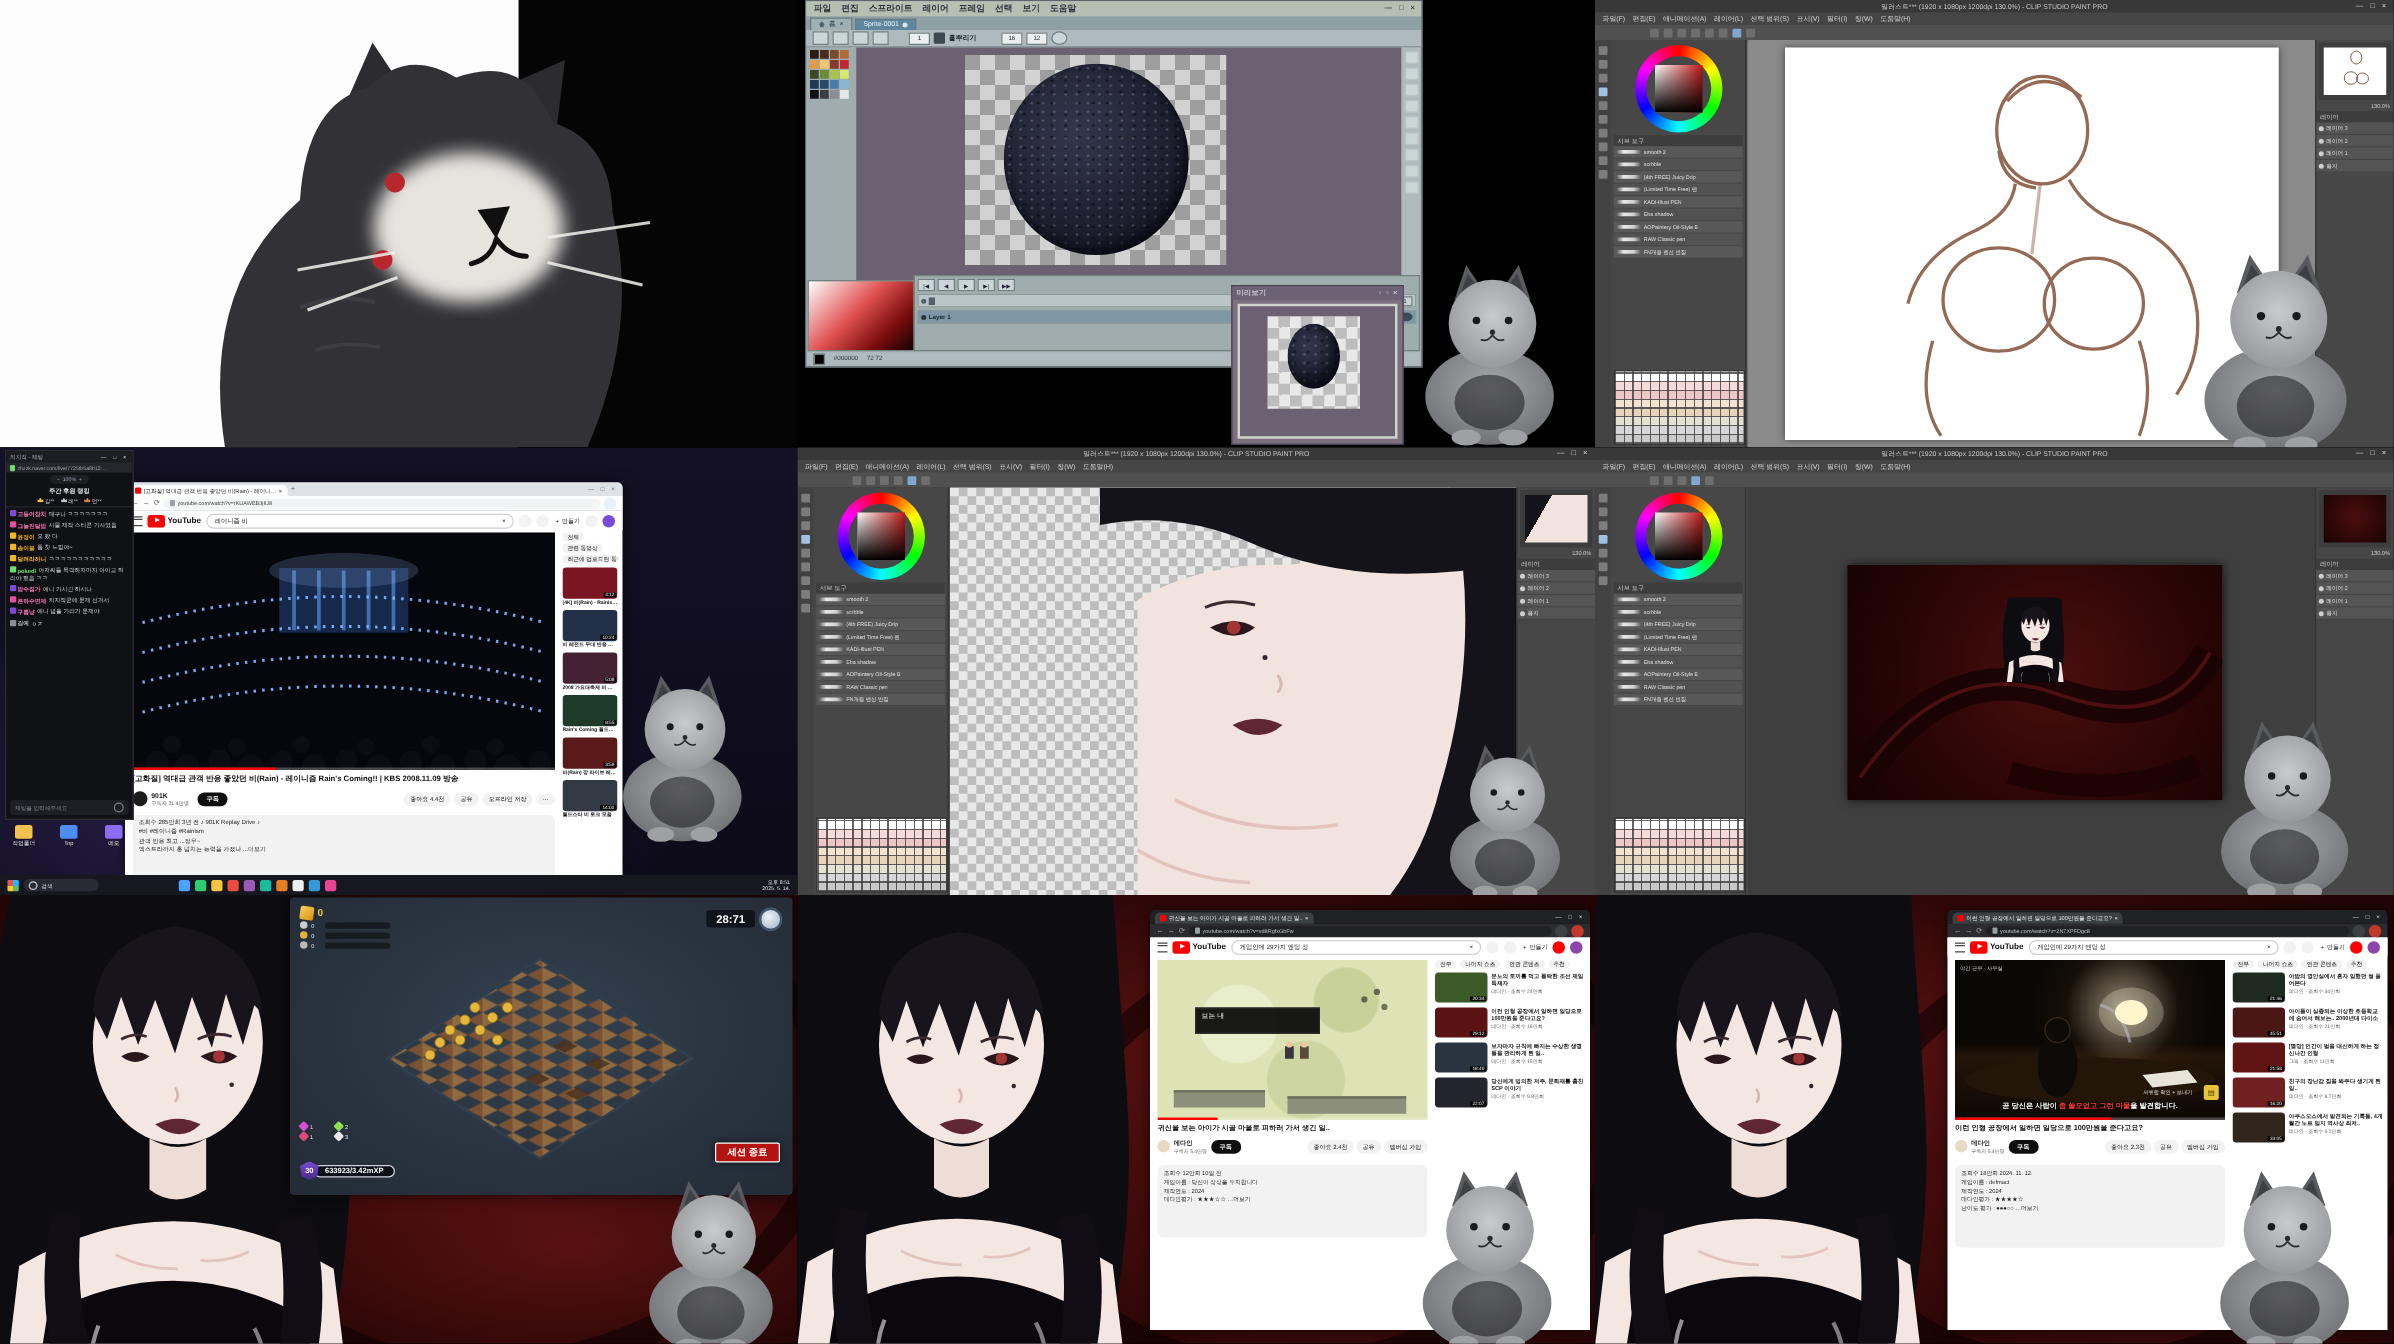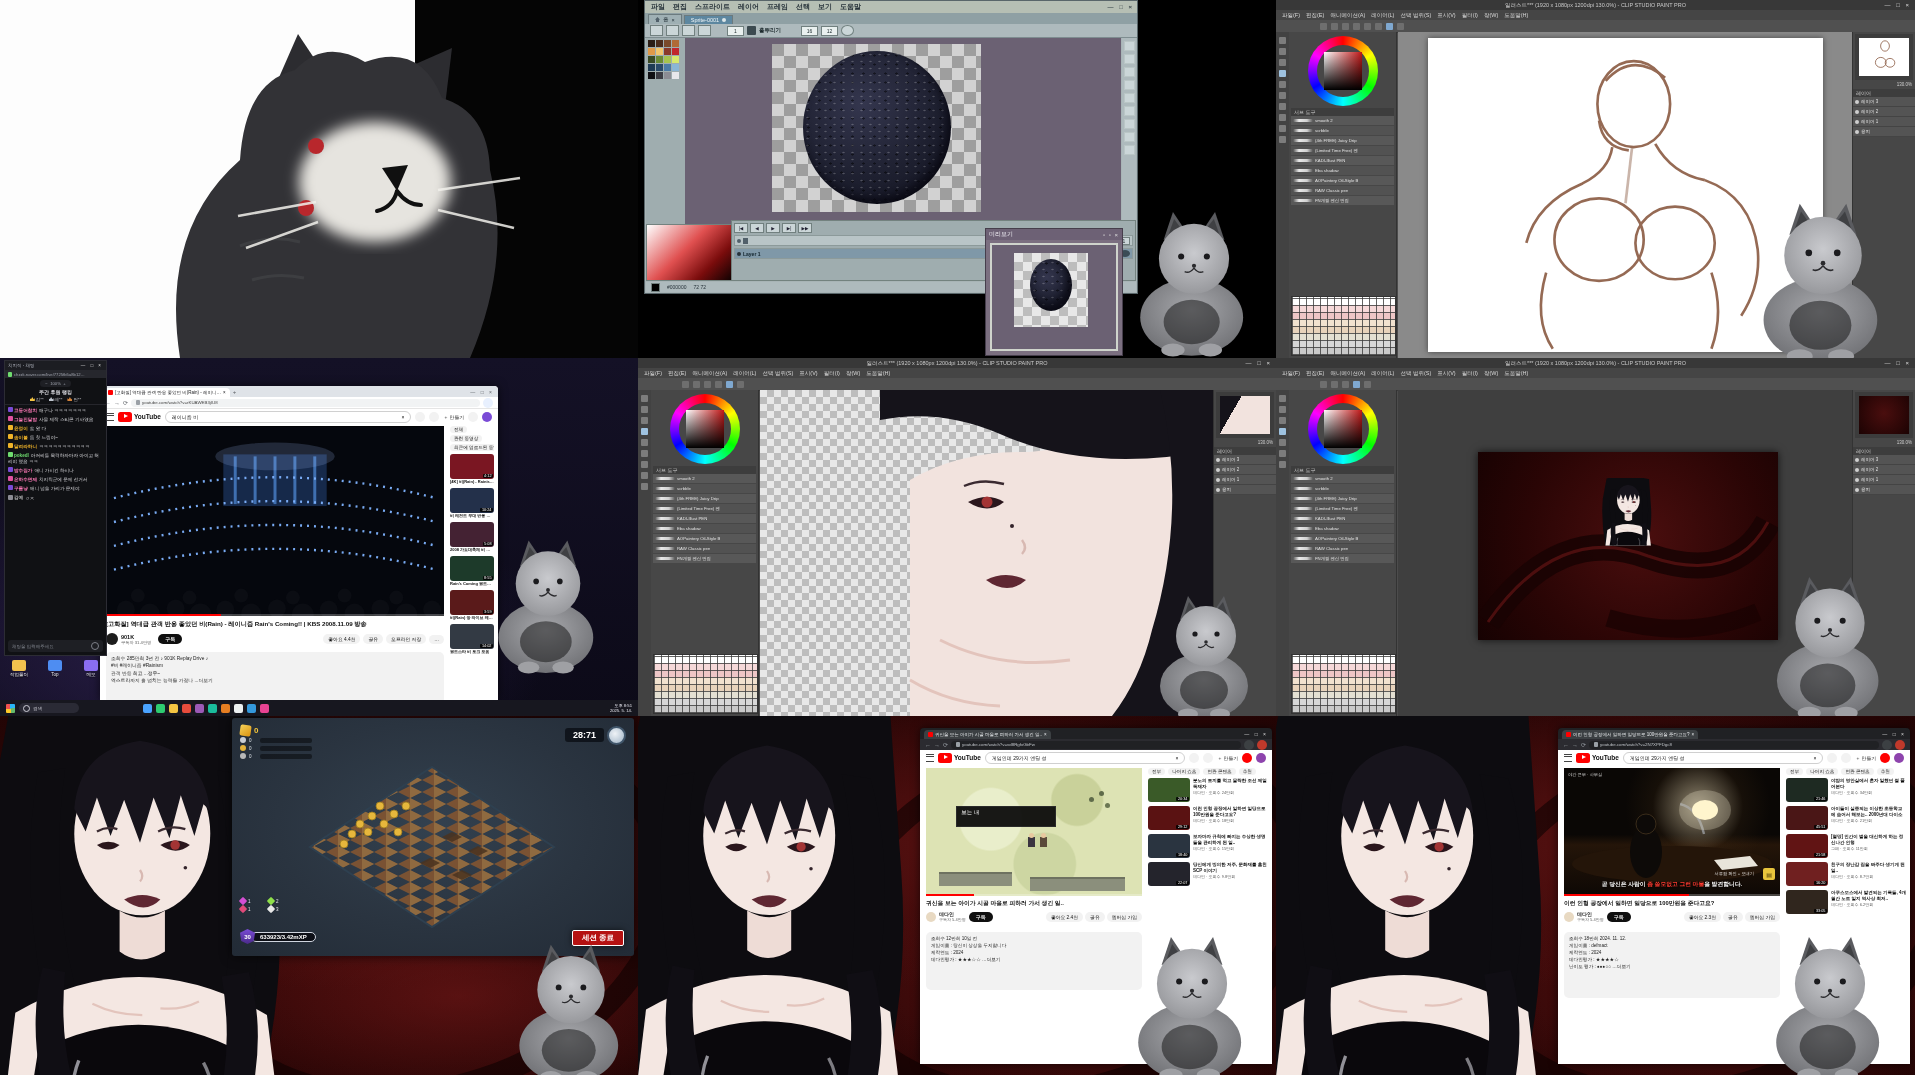--- a/index.html
+++ b/index.html
@@ -1069,21 +1069,21 @@
         </span>
         <span class="ggem">
           <span class="gem" style="background: rgb(232, 232, 232);"></span>
           <span>3</span>
         </span>
       </div>
     <div class="abs" style="left:8px;bottom:12px;display:flex;align-items:center">
       <span class="glv">30</span>
       <span class="gxp">633923/3.42mXP</span>
     </div>
-    <button class="gend abs" style="right:10px;bottom:10px;cursor:pointer">세션 종료</button>
+    <button class="gend abs" style="right:10px;bottom:26px;cursor:pointer">세션 종료</button>
   </div>
   <svg class="abs catuse" style="left:496px;top:222px;width:150px;height:146px;z-index:4" viewBox="0 0 120 130">
       <use href="#cat"></use>
     </svg>
 </section>
 
 <section class="cell" id="f8">
   <div class="redbg"></div>
   <svg class="womanuse abs" style="left:-36px;top:-12px;width:330px;height:400px" viewBox="0 0 300 360">
       <use href="#woman"></use>

